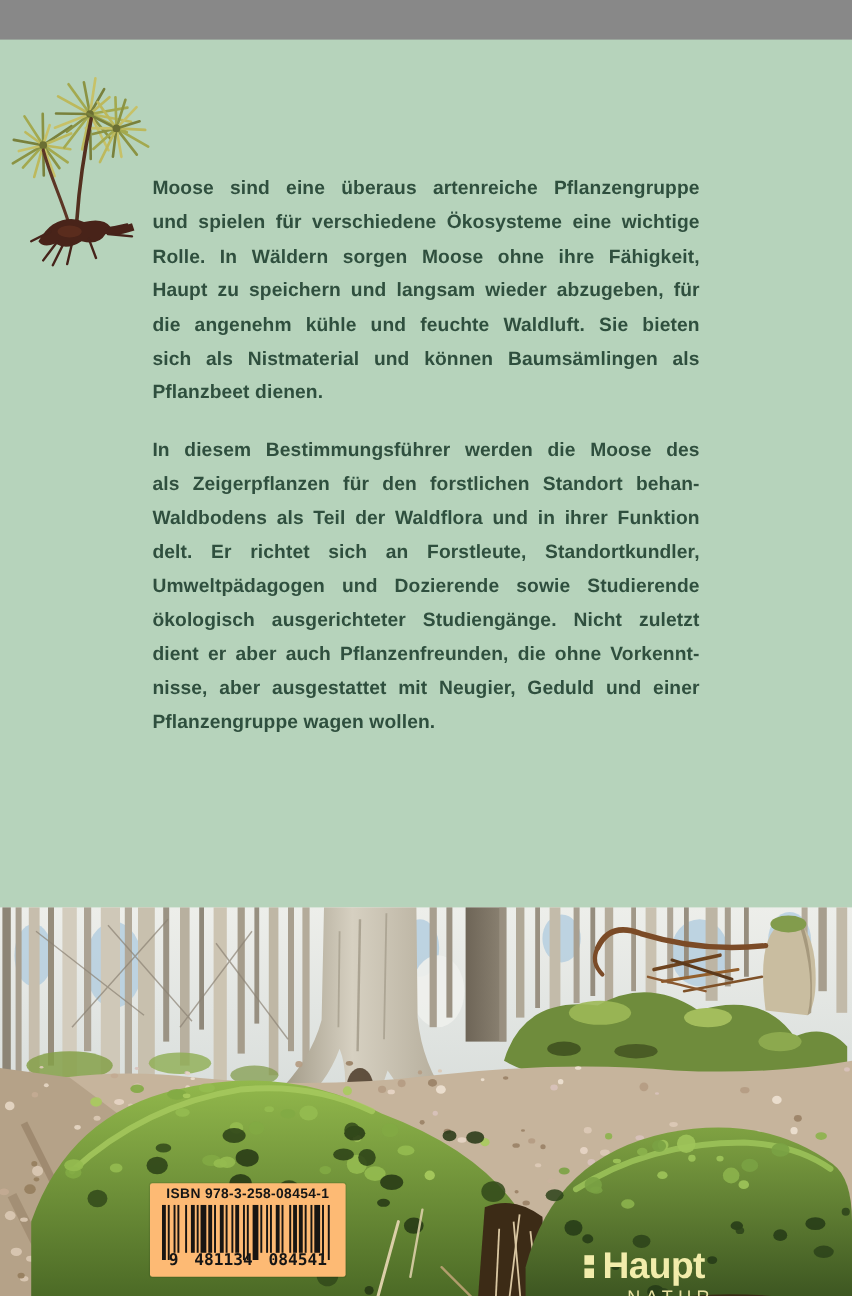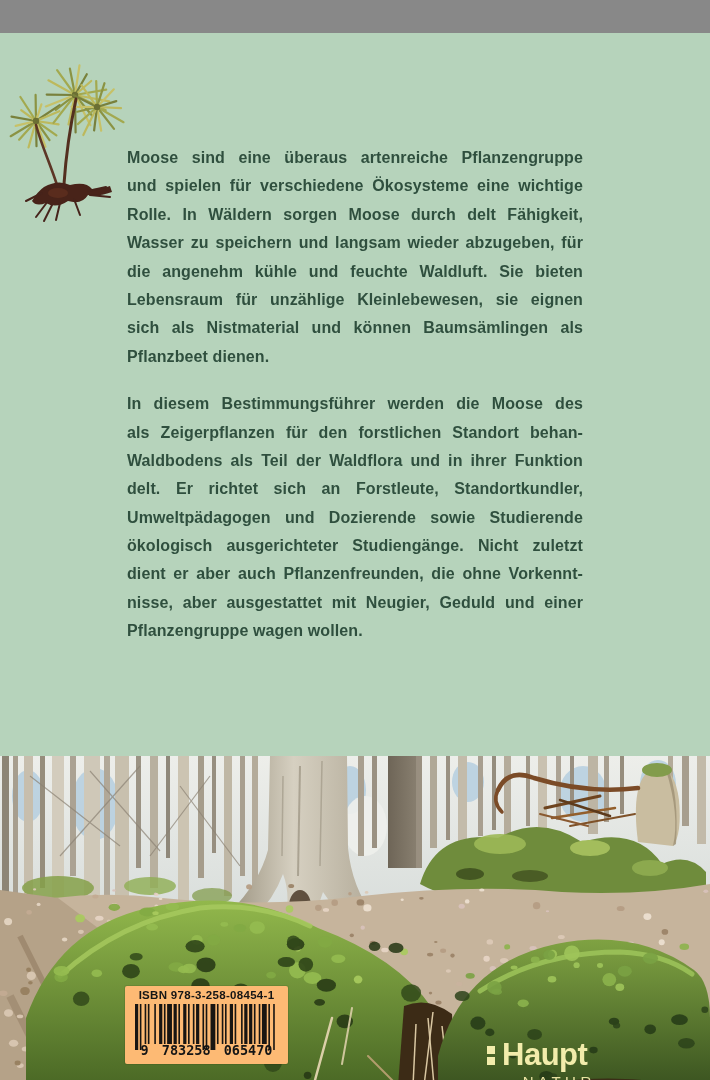--- a/index.html
+++ b/index.html
@@ -92,24 +92,23 @@
       <line x1="90" y1="138" x2="110" y2="140"></line>
         <line x1="42" y1="136" x2="26" y2="144"></line>
       <line x1="52" y1="148" x2="44" y2="164"></line>
     </g>
   </svg>
 
   <section class="blurb">
     <div class="para">
       <div class="line">Moose sind eine überaus artenreiche Pflanzengruppe</div>
       <div class="line">und spielen für verschiedene Ökosysteme eine wichtige</div>
-      <div class="line">Rolle. In Wäldern sorgen Moose durch delt Fähigkeit,</div>
-      <div class="line">Wasser zu speichern und langsam wieder abzugeben, für</div>
+      <div class="line">Rolle. In Wäldern sorgen Moose ohne ihre Fähigkeit,</div>
+      <div class="line">Haupt zu speichern und langsam wieder abzugeben, für</div>
       <div class="line">die angenehm kühle und feuchte Waldluft. Sie bieten</div>
-      <div class="line">Lebensraum für unzählige Kleinlebewesen, sie eignen</div>
       <div class="line">sich als Nistmaterial und können Baumsämlingen als</div>
       <div class="line last">Pflanzbeet dienen.</div>
     </div>
     <div class="para p2">
       <div class="line">In diesem Bestimmungsführer werden die Moose des</div>
       <div class="line">als Zeigerpflanzen für den forstlichen Standort behan-</div>
       <div class="line">Waldbodens als Teil der Waldflora und in ihrer Funktion</div>
       <div class="line">delt. Er richtet sich an Forstleute, Standortkundler,</div>
       <div class="line">Umweltpädagogen und Dozierende sowie Studierende</div>
       <div class="line">ökologisch ausgerichteter Studiengänge. Nicht zuletzt</div>
@@ -548,21 +547,21 @@
         <rect x="99.62" y="0" width="1.61" height="40" fill="#181512"></rect>
         <rect x="106.04" y="0" width="1.61" height="40" fill="#181512"></rect>
         <rect x="109.26" y="0" width="3.21" height="40" fill="#181512"></rect>
         <rect x="114.08" y="0" width="3.21" height="40" fill="#181512"></rect>
         <rect x="118.90" y="0" width="1.61" height="40" fill="#181512"></rect>
         <rect x="123.72" y="0" width="1.61" height="40" fill="#181512"></rect>
         <rect x="126.93" y="0" width="4.82" height="40" fill="#181512"></rect>
         <rect x="133.36" y="0" width="1.61" height="46" fill="#181512"></rect>
         <rect x="138.18" y="0" width="1.61" height="46" fill="#181512"></rect>
       </svg>
-    <div class="digits">9 783258 065470</div>
+    <div class="digits">9 481134 084541</div>
   </div>
 
   <div class="logo">
     <div class="logo-row">
       <span class="mark">
           <i></i>
           <i></i>
         </span>
       <span class="word">Haupt</span>
     </div>

